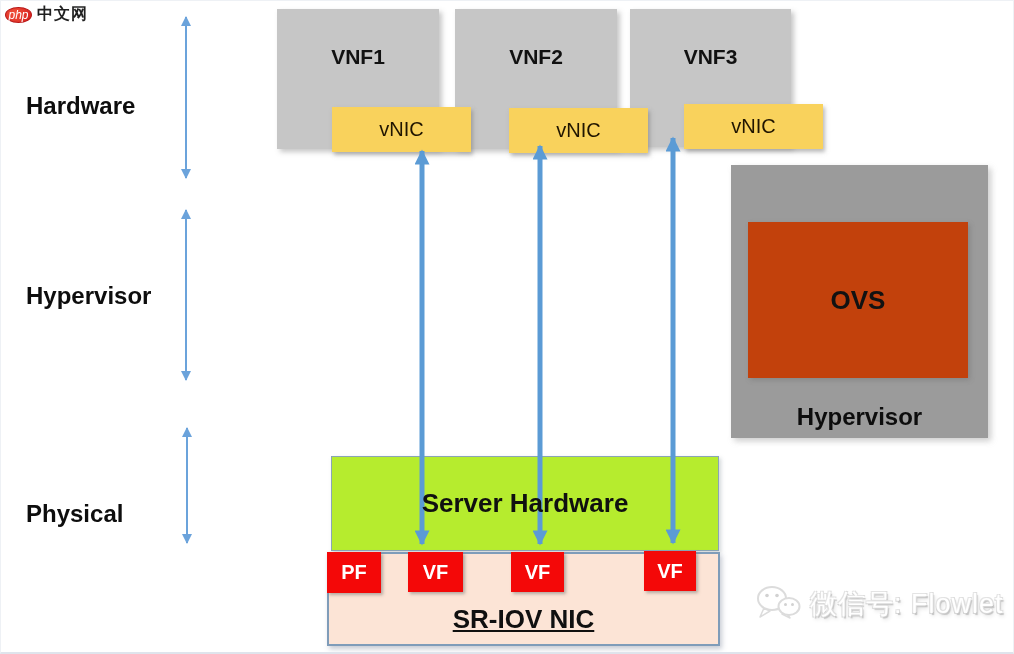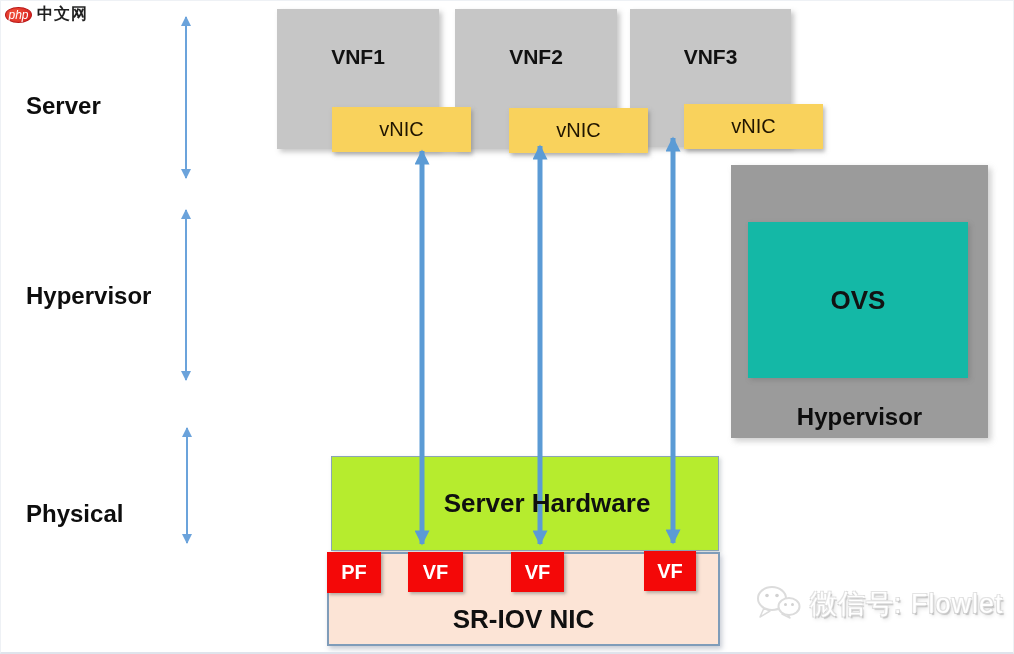--- a/index.html
+++ b/index.html
@@ -46,48 +46,48 @@
   #vnic1{left:291px;top:106px;width:139px;height:45px;}
   #vnic2{left:468px;top:107px;width:139px;height:45px;}
   #vnic3{left:643px;top:103px;width:139px;height:45px;}
 
   
   #hyp-box{
     left:730px;top:164px;width:257px;height:273px;background:#9b9b9b;
     box-shadow:3px 3px 6px rgba(130,130,130,.4);z-index:1;
   }
   #ovs-box{
-    left:747px;top:221px;width:220px;height:156px;background:#14b8a6;
+    left:747px;top:221px;width:220px;height:156px;background:#c2410c;
     display:flex;align-items:center;justify-content:center;
     font-weight:bold;font-size:26px;color:#121212;
     box-shadow:2px 2px 5px rgba(90,90,90,.3);z-index:2;
   }
   #hyp-label{
     left:730px;top:402px;width:257px;text-align:center;
     font-weight:bold;font-size:24px;color:#0d0d0d;z-index:3;
   }
 
   
   #server-hw{
     left:330px;top:455px;width:388px;height:95px;background:#b6ec2e;
     border:1px solid #8aa5b5;box-shadow:2px 2px 4px rgba(130,140,150,.35);z-index:1;
   }
   #server-hw-label{
     left:330px;top:455px;width:388px;height:95px;display:flex;align-items:center;justify-content:center;
-    font-weight:bold;font-size:26px;color:#101010;z-index:6;pointer-events:none;margin-left:22px;
+    font-weight:bold;font-size:26px;color:#101010;z-index:6;pointer-events:none;
   }
 
   
   #sriov{
     left:326px;top:551px;width:393px;height:94px;background:#fce4d6;
     border:2px solid #7f9cb9;box-shadow:2px 3px 5px rgba(130,140,160,.45);z-index:1;
   }
   #sriov-label{
     left:326px;top:603px;width:393px;text-align:center;
-    font-weight:bold;font-size:26px;color:#101010;z-index:3;
+    font-weight:bold;font-size:26px;color:#101010;z-index:3;text-decoration:underline;
   }
 
   
   .fnbox{
     background:#f40808;color:#ffffff;font-weight:bold;font-size:20px;
     display:flex;align-items:center;justify-content:center;
     box-shadow:2px 2px 3px rgba(110,110,110,.5);z-index:4;
   }
   #fn-pf{left:326px;top:551px;width:54px;height:41px;}
   #fn-vf1{left:407px;top:551px;width:55px;height:40px;}
@@ -108,21 +108,21 @@
 </head>
 <body>
 
 <div class="canvas">
 
   <div class="logo">
     <span class="logo-badge">php</span>
     <span class="logo-text">中文网</span>
   </div>
 
-  <div class="layer-label" id="lbl-virtual">Server</div>
+  <div class="layer-label" id="lbl-virtual">Hardware</div>
   <div class="layer-label" id="lbl-hypervisor">Hypervisor</div>
   <div class="layer-label" id="lbl-physical">Physical</div>
 
   <div class="box vnf" id="vnf1">
     <div class="vnf-title">VNF1</div>
   </div>
   <div class="box vnf" id="vnf2">
     <div class="vnf-title">VNF2</div>
   </div>
   <div class="box vnf" id="vnf3">

